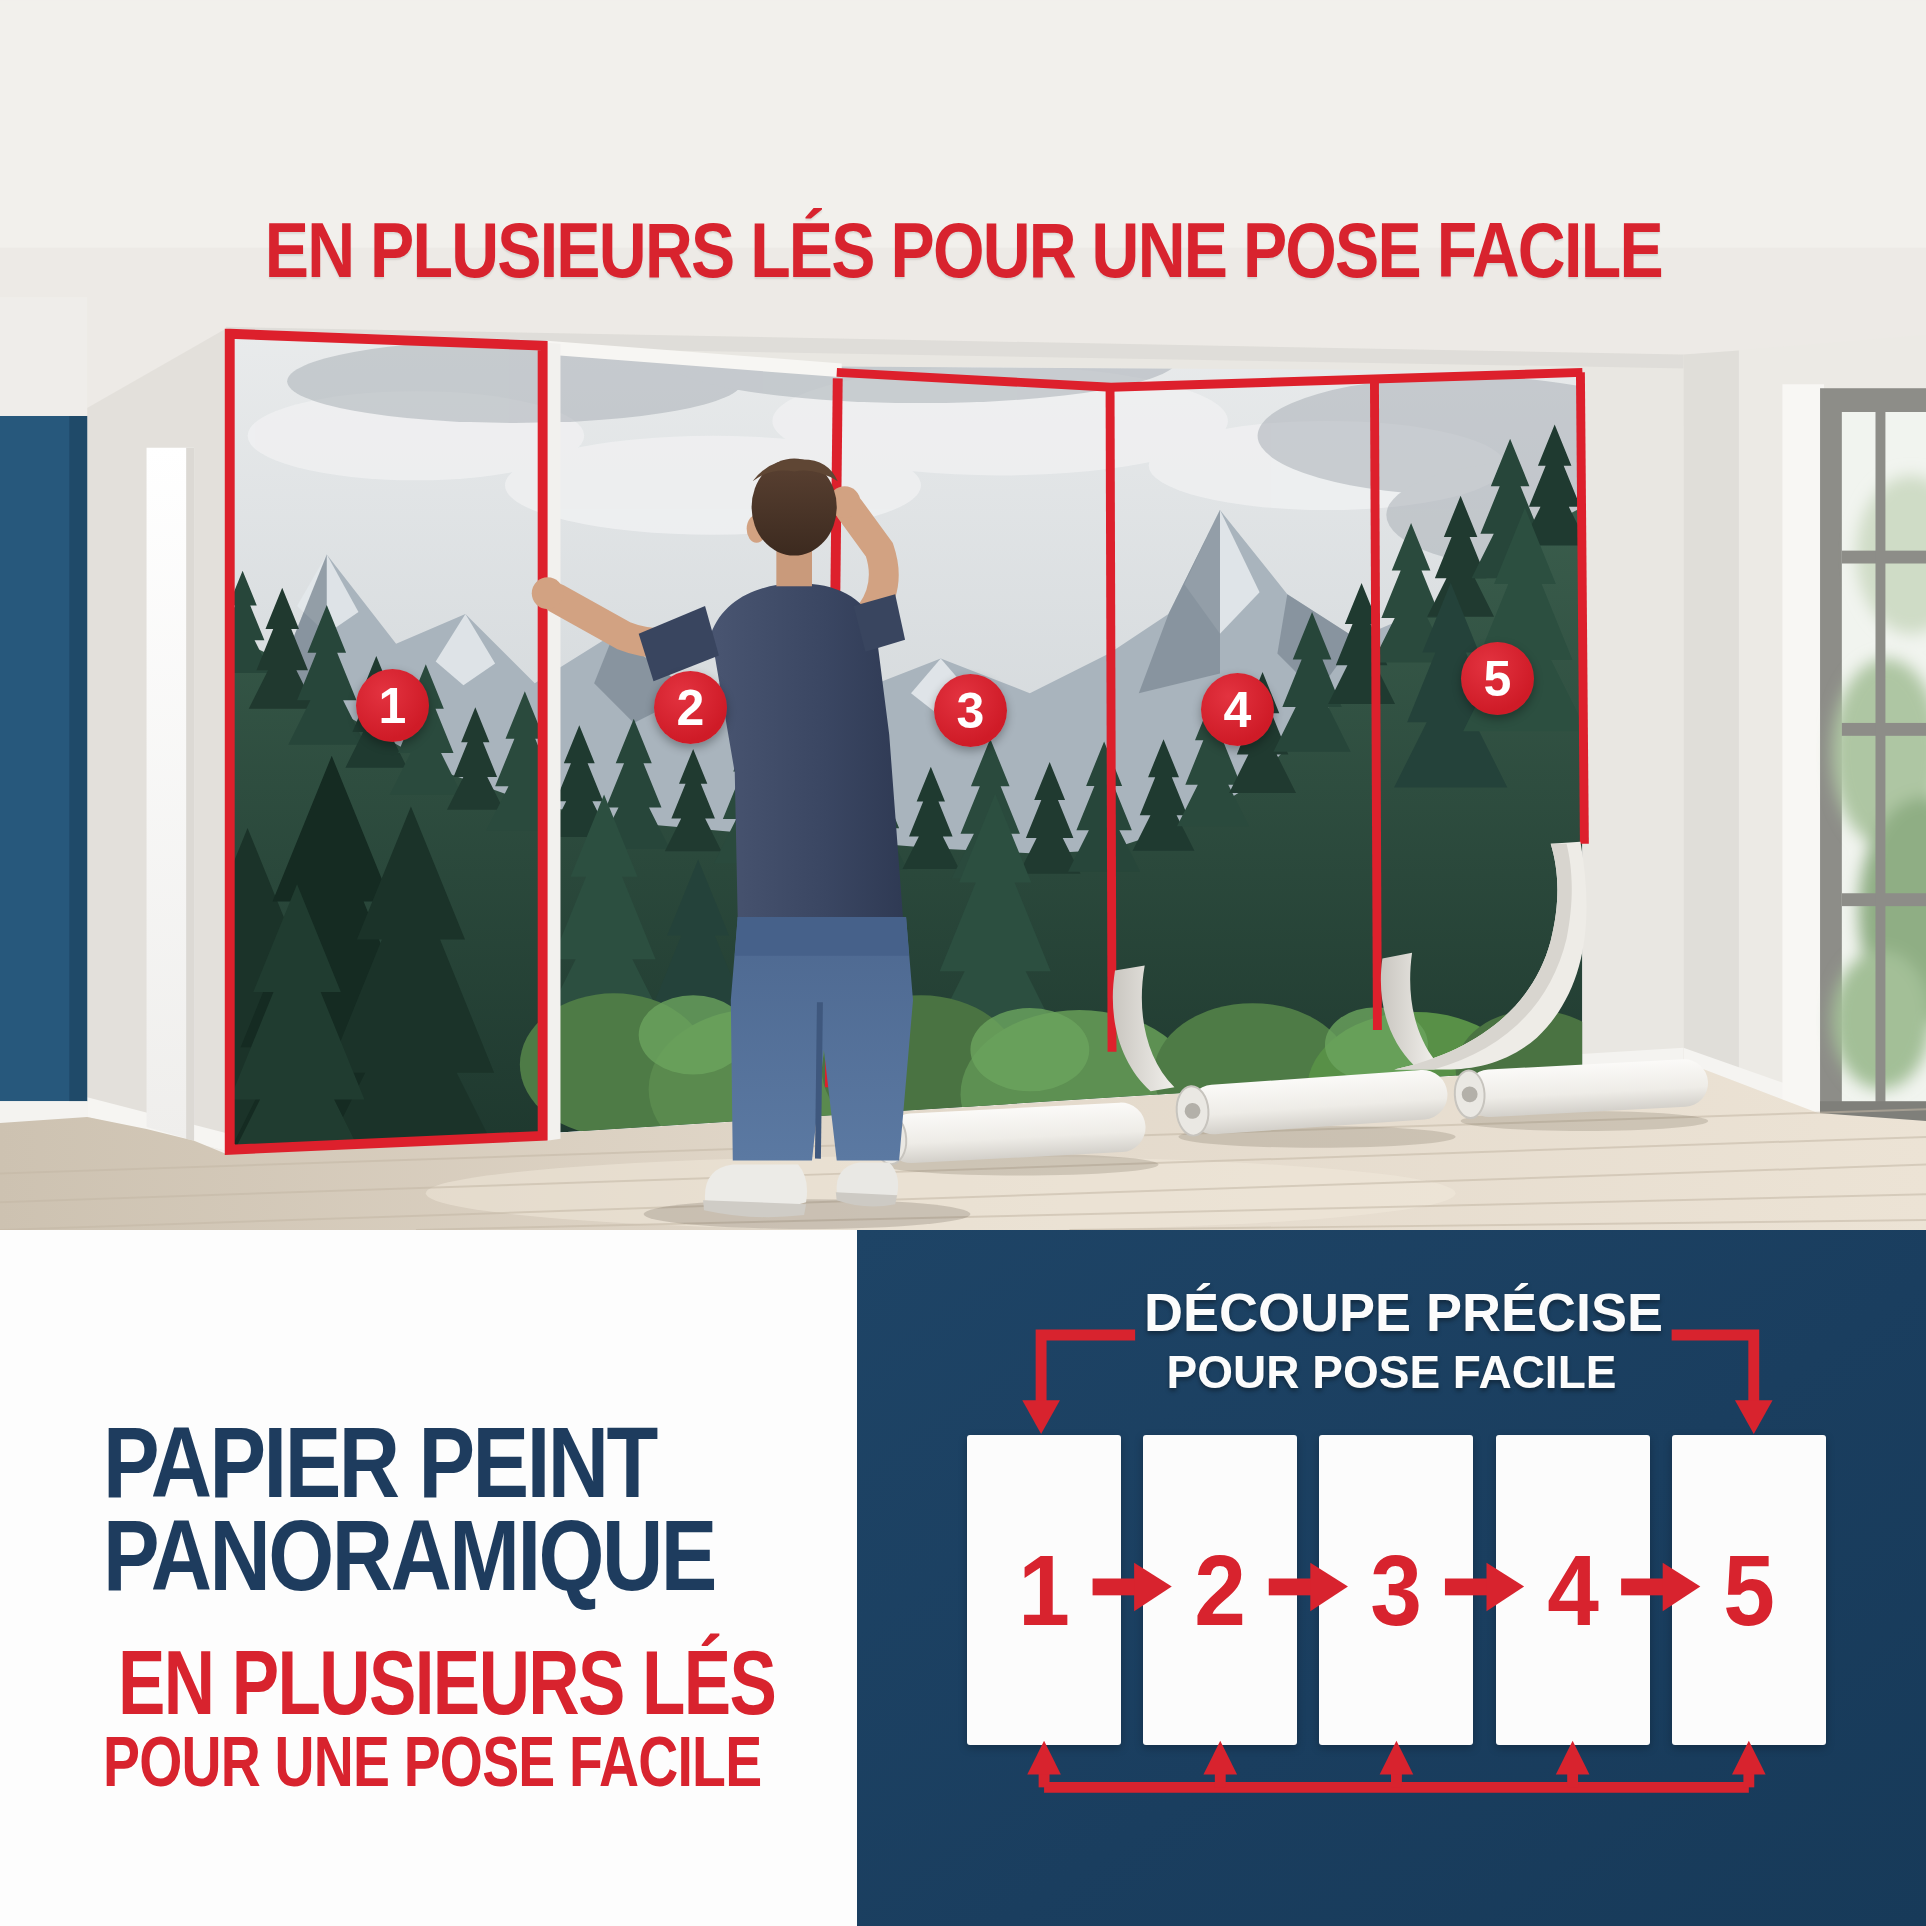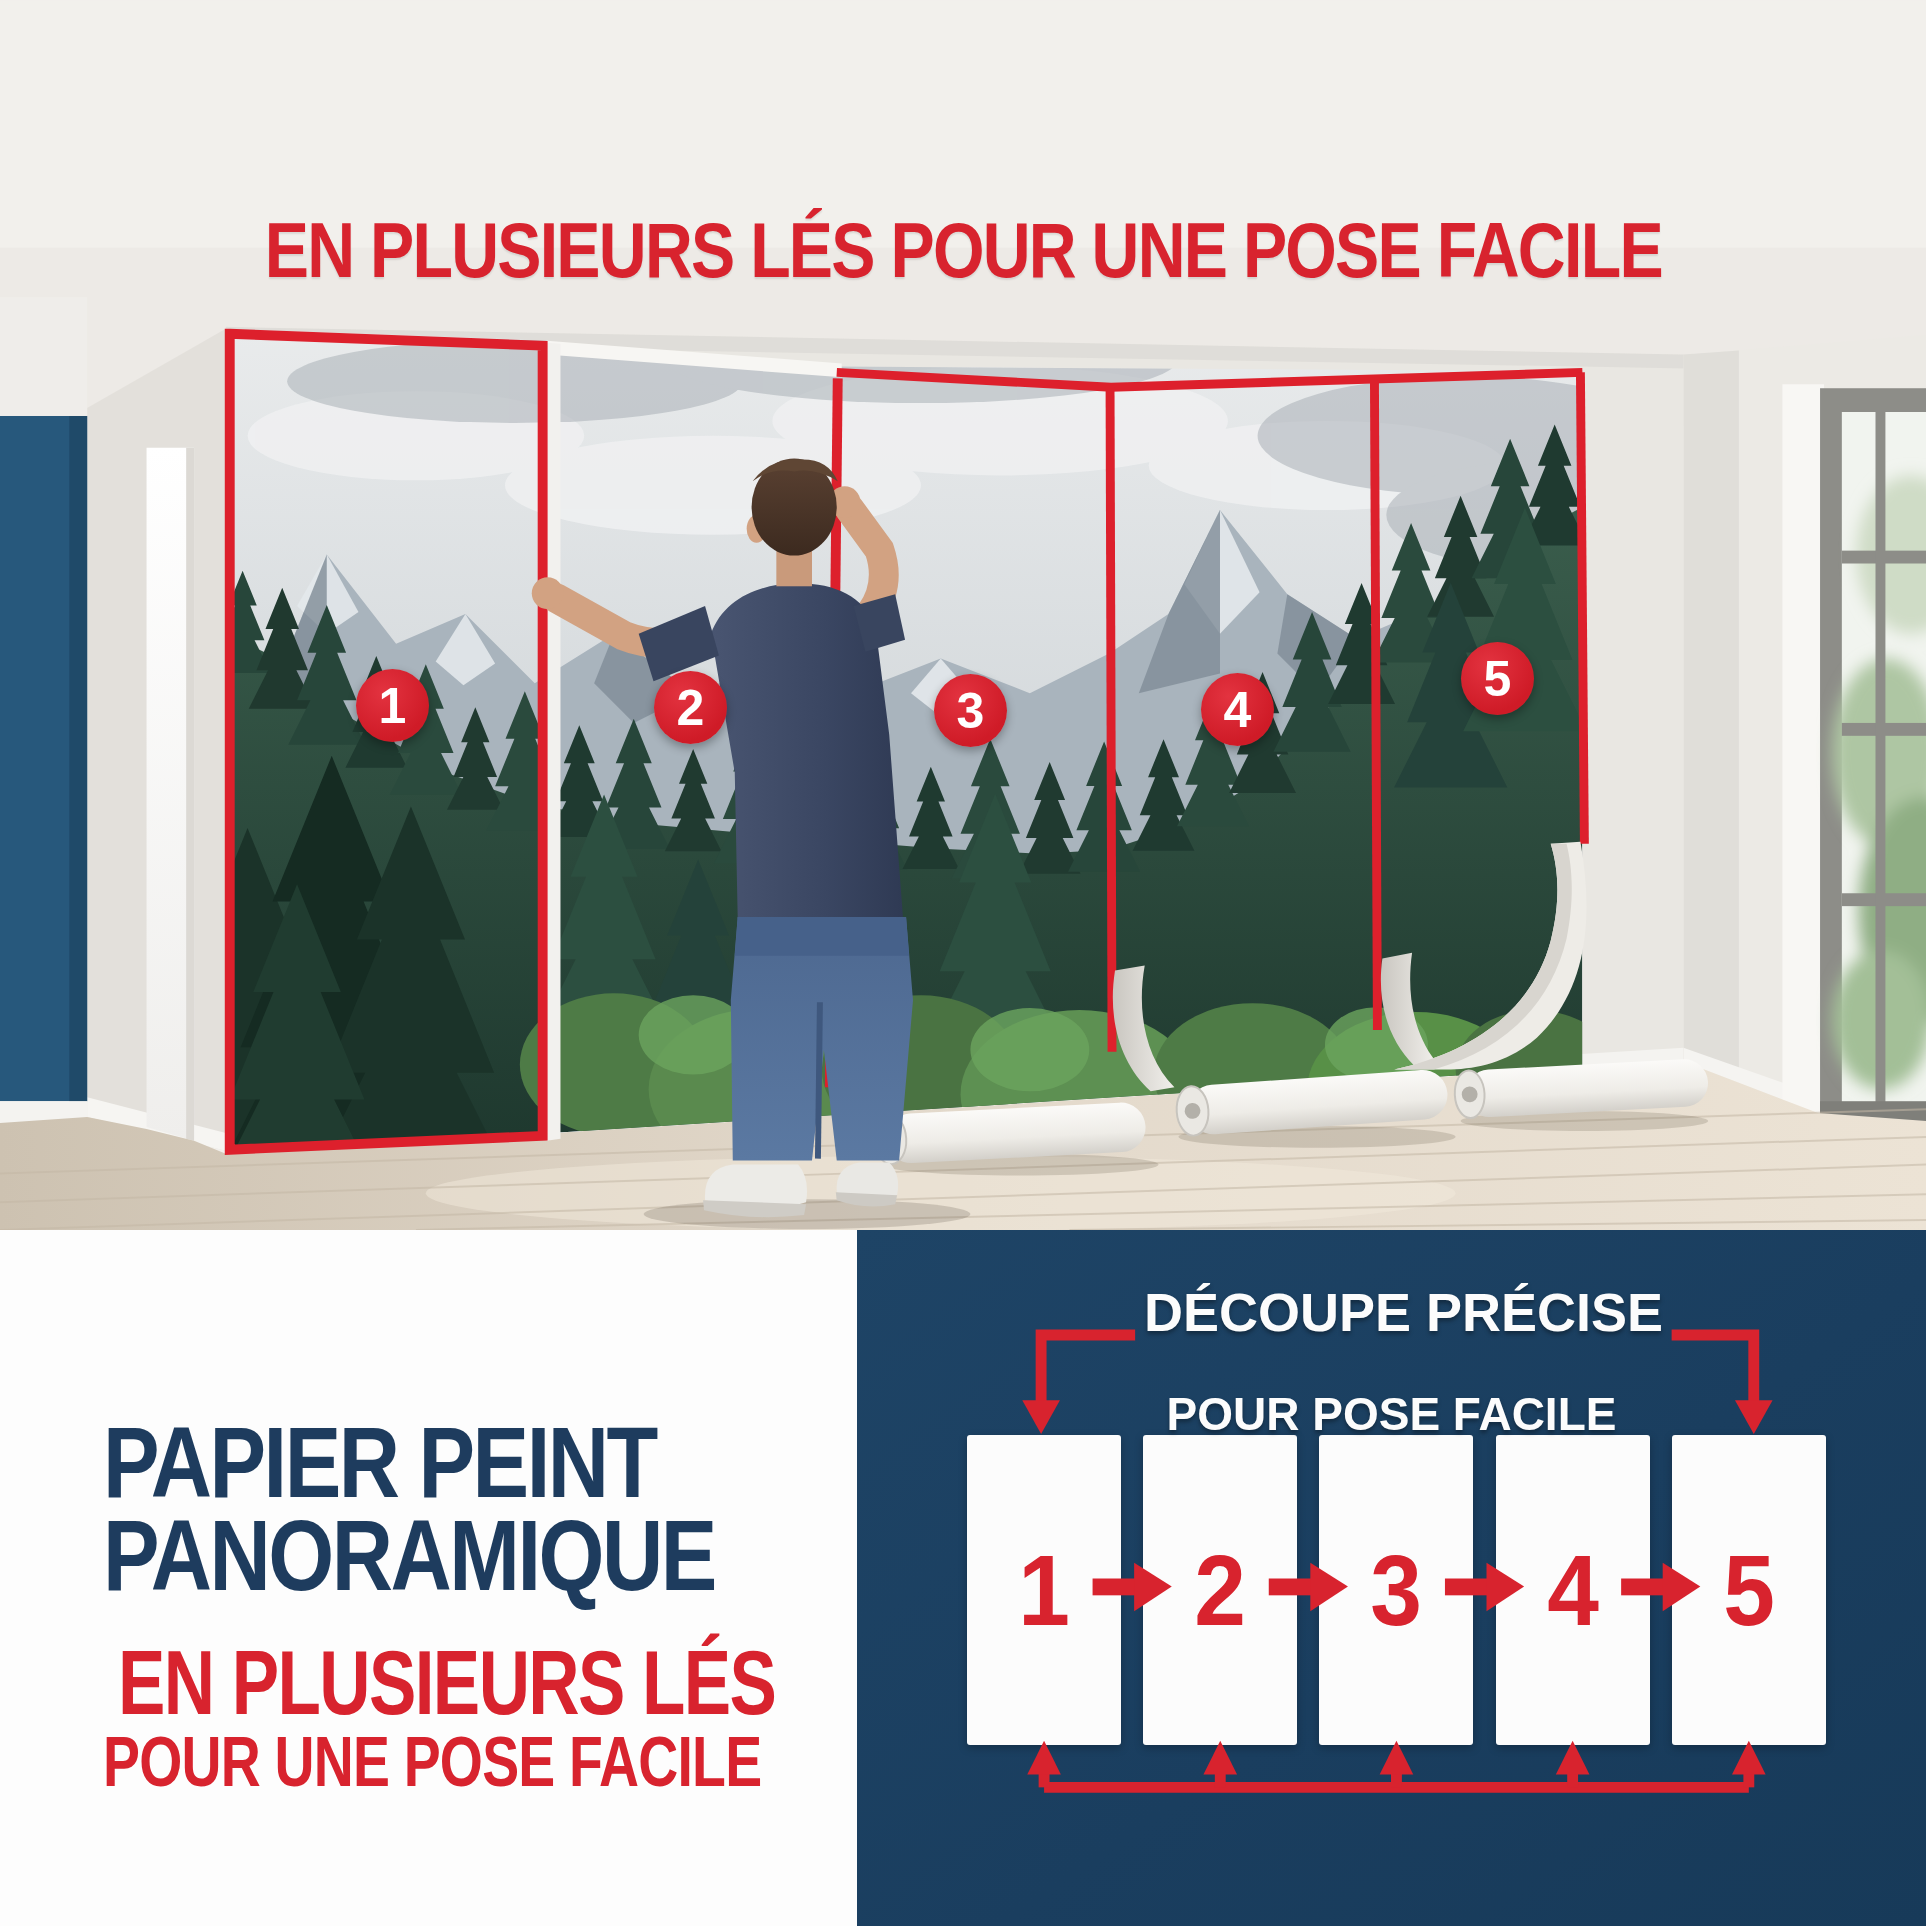--- a/index.html
+++ b/index.html
@@ -28,21 +28,21 @@
   .bl-sub2{position:absolute;left:103px;top:491px;font-size:71px;font-weight:bold;
            color:#d8232e;letter-spacing:-1px;white-space:nowrap;}
   .left-squeeze{display:inline-block;transform:scaleX(.84);transform-origin:left center;}
   .left-squeeze2{display:inline-block;transform:scaleX(.78);transform-origin:left center;}
   
   .panel-right{position:absolute;left:857px;top:1230px;width:1069px;height:697px;
                background:linear-gradient(145deg,#1e4466 0%,#1a3e5f 55%,#173a59 100%);}
   .dg-text{position:absolute;left:0;width:1069px;text-align:center;color:#fcfcfc;
            font-weight:bold;white-space:nowrap;z-index:4;}
   .dg-h1{top:51px;font-size:54px;letter-spacing:0px;text-shadow:0 3px 4px rgba(0,0,0,.35);margin-left:12px;}
-  .dg-h2{top:115px;font-size:46px;letter-spacing:0px;text-shadow:0 3px 4px rgba(0,0,0,.35);margin-top:42px;}
+  .dg-h2{top:115px;font-size:46px;letter-spacing:0px;text-shadow:0 3px 4px rgba(0,0,0,.35);}
   .dg-footer{top:592px;font-size:52px;letter-spacing:0px;text-shadow:0 3px 4px rgba(0,0,0,.35);}
   .dg-arrows{position:absolute;left:0;top:0;z-index:3;}
   .strip{position:absolute;top:205px;width:154px;height:310px;background:#fcfcfc;
          border-radius:3px;display:flex;align-items:center;justify-content:center;z-index:2;
          box-shadow:0 3px 8px rgba(0,0,0,.25);}
   .strip span{color:#d8232e;font-size:101px;font-weight:bold;transform:scaleX(.92);}
 </style>
 </head>
 <body>
 

